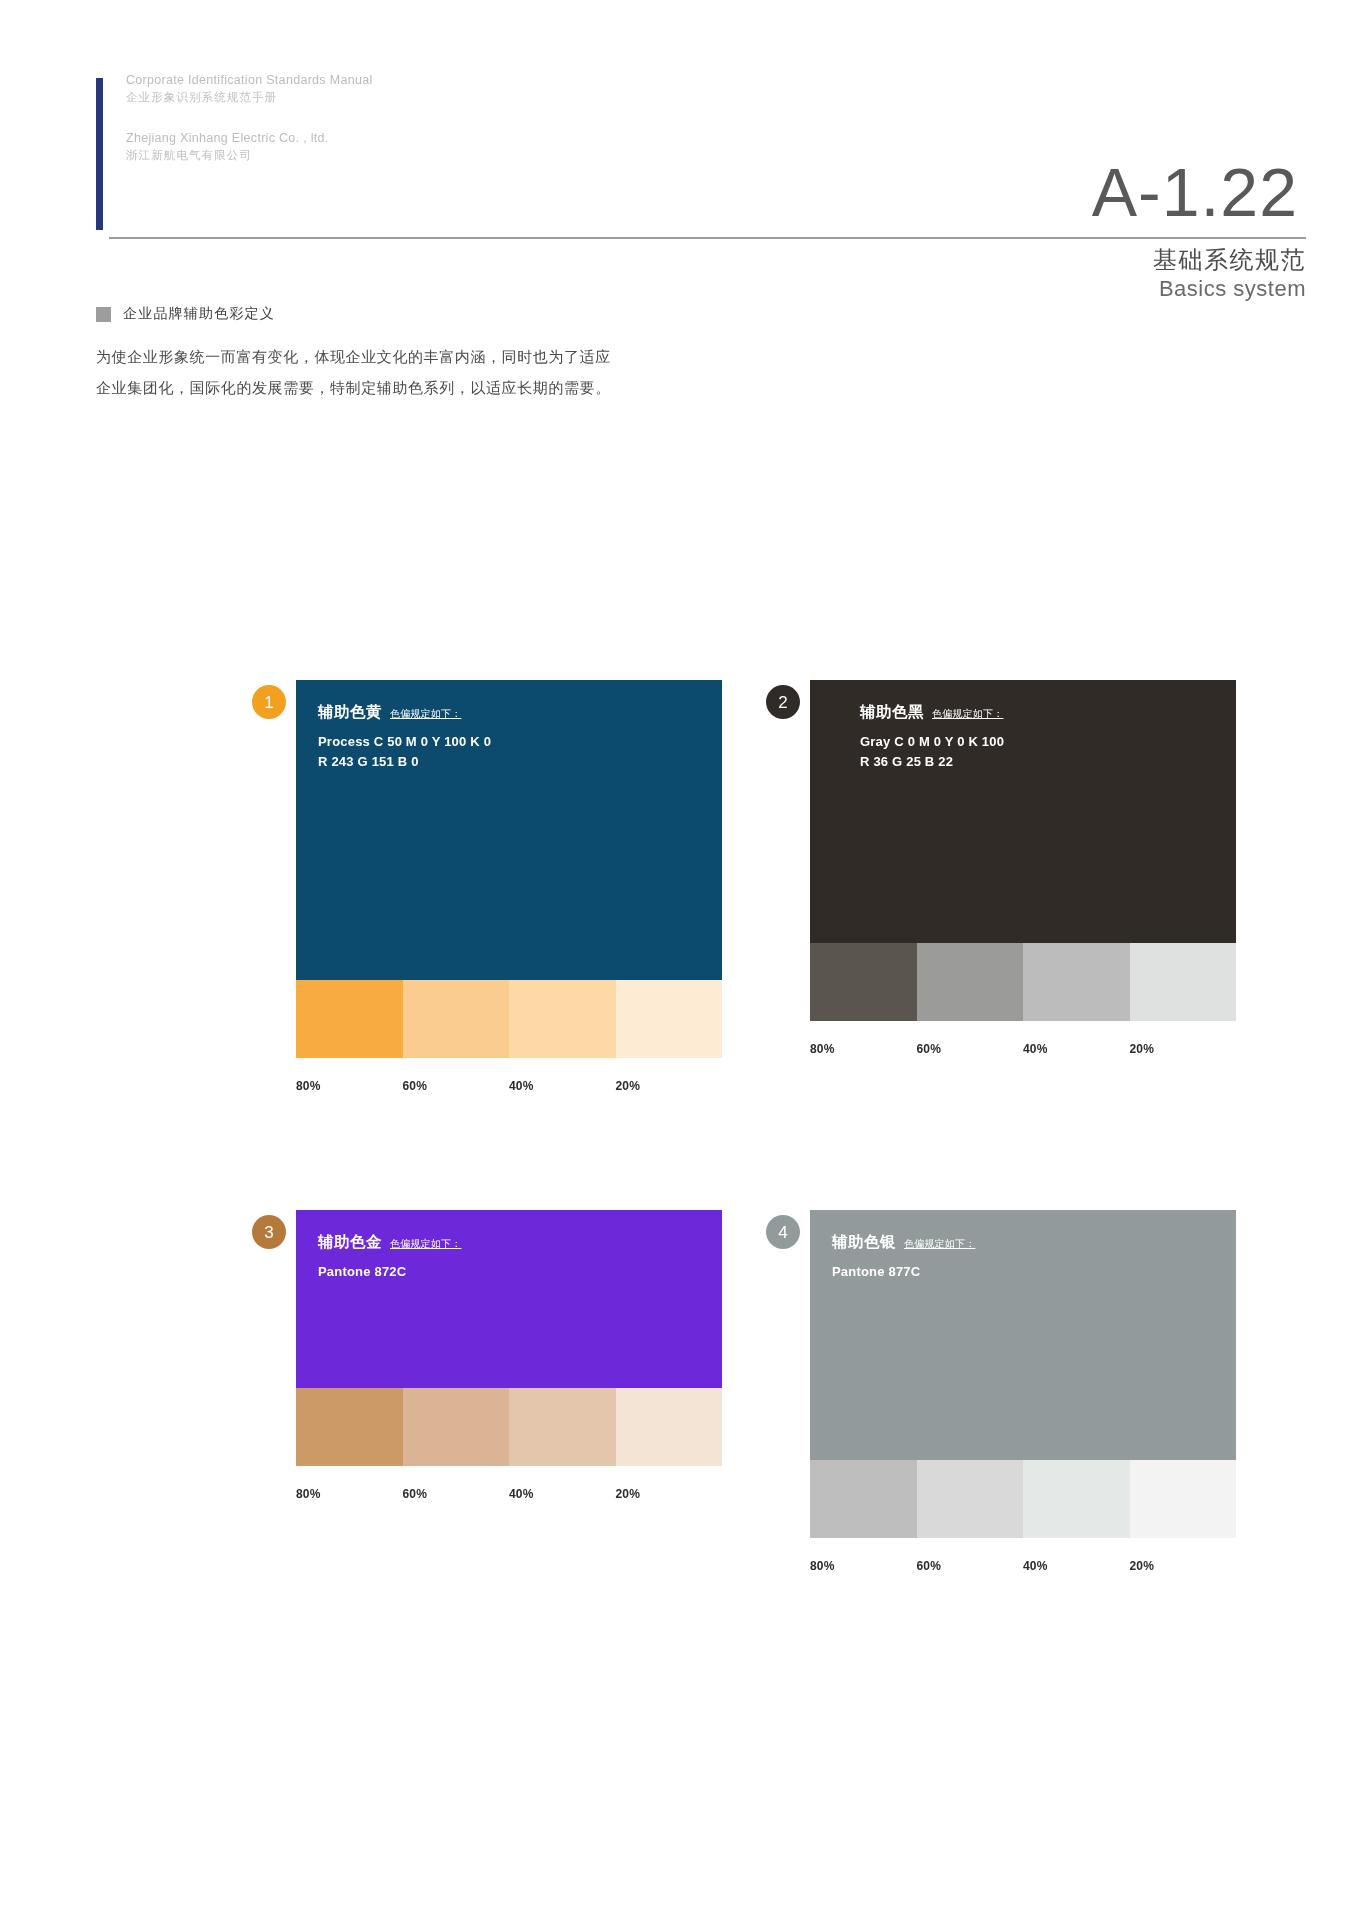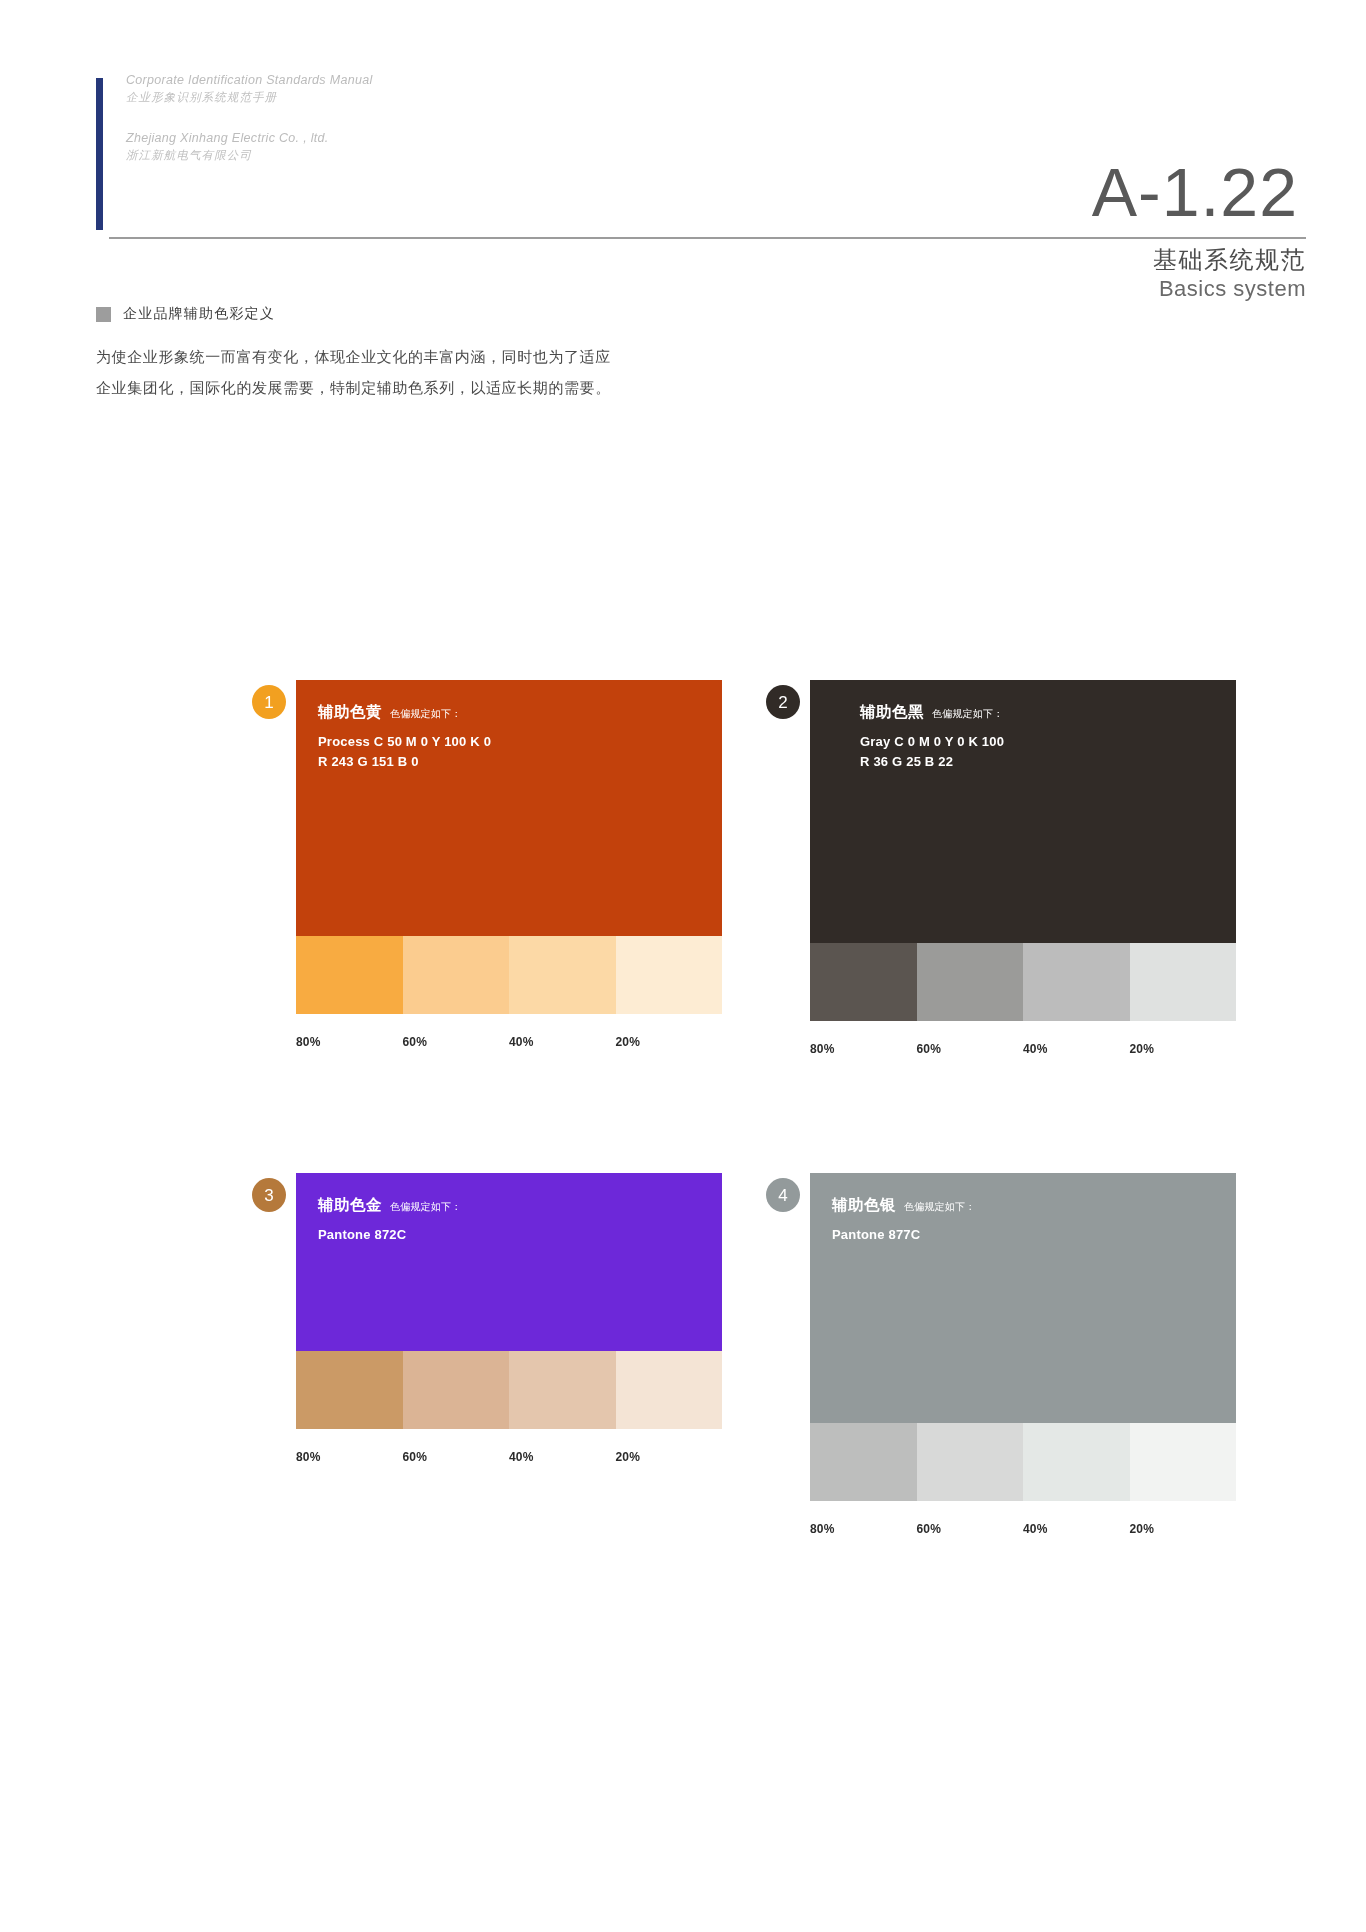--- a/index.html
+++ b/index.html
@@ -15,21 +15,20 @@
     overflow: hidden;
   }
 
   
   #header-block {
     position: absolute;
     left: 96px;
     top: 72px;
     width: 1210px;
     height: 170px;
-    font-style: italic;
   }
   #header-bar {
     position: absolute;
     left: 0;
     top: 6px;
     width: 7px;
     height: 152px;
     background: #26387a;
   }
   #header-text {
@@ -174,20 +173,21 @@
   .swatch-name {
     font-size: 15.5px;
     font-weight: bold;
     color: #ffffff;
     letter-spacing: 0.5px;
   }
   .swatch-note {
     font-size: 10px;
     color: #ffffff;
     letter-spacing: 0.2px;
+    text-decoration: underline;
   }
   .swatch-spec {
     font-size: 13px;
     font-weight: bold;
     color: #ffffff;
     line-height: 20px;
     letter-spacing: 0.2px;
   }
 
   .tint-strip {
@@ -236,21 +236,21 @@
     <span id="intro-bullet"></span>
     <span id="intro-heading-text">企业品牌辅助色彩定义</span>
   </div>
   <div id="intro-body">为使企业形象统一而富有变化，体现企业文化的丰富内涵，同时也为了适应企业集团化，国际化的发展需要，特制定辅助色系列，以适应长期的需要。</div>
 </div>
 
 <div id="swatch-grid">
     <div class="swatch-row">
       <div class="swatch-card">
         <div class="swatch-badge" style="background: rgb(242, 160, 32);">1</div>
-        <div class="swatch-main" style="background: #c2410c; height: 256px;">
+        <div class="swatch-main" style="background: #0c4a6e; height: 300px;">
           <div class="swatch-main-inner">
             <div class="swatch-title-line">
               <span class="swatch-name">辅助色黄</span>
               <span class="swatch-note">色偏规定如下：</span>
             </div>
             <div class="swatch-spec">Process C 50 M  0 Y 100 K 0</div>
             <div class="swatch-spec">R 243 G 151 B 0</div>
           </div>
         </div>
         <div class="tint-strip">

